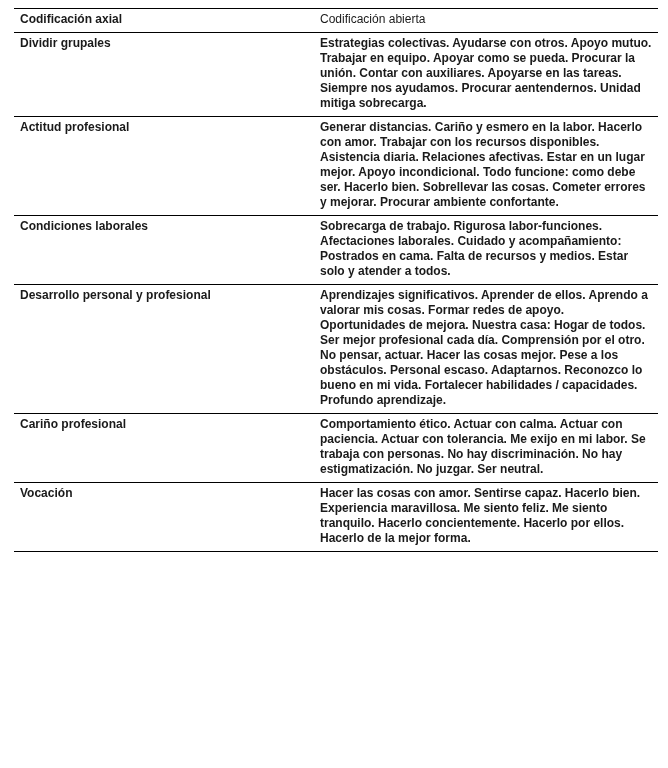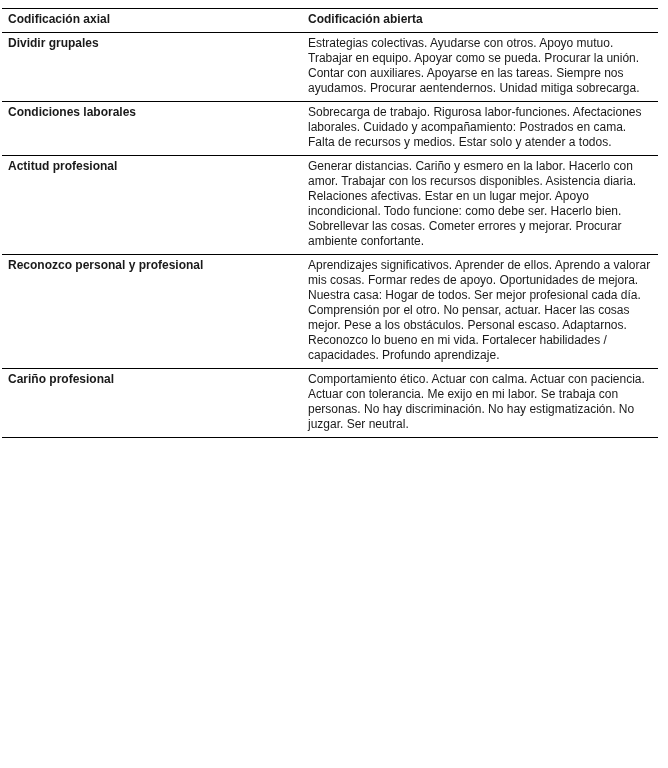--- a/index.html
+++ b/index.html
@@ -9,21 +9,21 @@
     width: 668px;
     height: 768px;
     font-family: "Liberation Sans", "DejaVu Sans", sans-serif;
     color: #1a1a1a;
     -webkit-font-smoothing: antialiased;
   }
   .page {
     width: 668px;
     height: 768px;
     box-sizing: border-box;
-    padding: 8px 10px 6px 2px;
+    padding: 8px 10px 6px 14px;
     overflow: hidden;
     background: #ffffff;
   }
   table.coding-table {
     width: 100%;
     border-collapse: collapse;
     table-layout: fixed;
     font-size: 12px;
     border-bottom: 1px solid #000;
   }
@@ -33,24 +33,24 @@
     vertical-align: top;
     border-top: 1px solid #000;
     padding: 3px 6px 5px 6px;
     line-height: 15px;
   }
   th.col-axial, td.col-axial {
     width: 288px;
     font-weight: bold;
   }
   th.col-abierta {
-    font-weight: bold;
+    font-weight: normal;
   }
   td.col-abierta {
-    font-weight: normal;
+    font-weight: bold;
     white-space: pre-line;
   }
   thead th {
     padding-top: 3px;
     padding-bottom: 3px;
   }
 </style>
 </head>
 <body>
 
@@ -61,30 +61,34 @@
         <th class="col-axial">Codificación axial</th>
         <th class="col-abierta">Codificación abierta</th>
       </tr>
     </thead>
     <tbody>
       <tr>
         <td class="col-axial">Dividir grupales</td>
         <td class="col-abierta">Estrategias colectivas. Ayudarse con otros. Apoyo mutuo. Trabajar en equipo. Apoyar como se pueda. Procurar la unión. Contar con auxiliares. Apoyarse en las tareas. Siempre nos ayudamos. Procurar aentendernos. Unidad mitiga sobrecarga.</td>
       </tr>
       <tr>
+        <td class="col-axial">Actitud profesional</td>
+        <td class="col-abierta">Generar distancias. Cariño y esmero en la labor. Hacerlo con amor. Trabajar con los recursos disponibles. Asistencia diaria. Relaciones afectivas. Estar en un lugar mejor. Apoyo incondicional. Todo funcione: como debe ser. Hacerlo bien. Sobrellevar las cosas. Cometer errores y mejorar. Procurar ambiente confortante.</td>
+      </tr>
+      <tr>
         <td class="col-axial">Condiciones laborales</td>
         <td class="col-abierta">Sobrecarga de trabajo. Rigurosa labor-funciones. Afectaciones laborales. Cuidado y acompañamiento: Postrados en cama. Falta de recursos y medios. Estar solo y atender a todos.</td>
       </tr>
       <tr>
-        <td class="col-axial">Actitud profesional</td>
-        <td class="col-abierta">Generar distancias. Cariño y esmero en la labor. Hacerlo con amor. Trabajar con los recursos disponibles. Asistencia diaria. Relaciones afectivas. Estar en un lugar mejor. Apoyo incondicional. Todo funcione: como debe ser. Hacerlo bien. Sobrellevar las cosas. Cometer errores y mejorar. Procurar ambiente confortante.</td>
-      </tr>
-      <tr>
-        <td class="col-axial">Reconozco personal y profesional</td>
+        <td class="col-axial">Desarrollo personal y profesional</td>
         <td class="col-abierta">Aprendizajes significativos. Aprender de ellos. Aprendo a valorar mis cosas. Formar redes de apoyo. Oportunidades de mejora. Nuestra casa: Hogar de todos. Ser mejor profesional cada día. Comprensión por el otro. No pensar, actuar. Hacer las cosas mejor. Pese a los obstáculos. Personal escaso. Adaptarnos. Reconozco lo bueno en mi vida. Fortalecer habilidades / capacidades. Profundo aprendizaje.</td>
       </tr>
       <tr>
         <td class="col-axial">Cariño profesional</td>
         <td class="col-abierta">Comportamiento ético. Actuar con calma. Actuar con paciencia. Actuar con tolerancia. Me exijo en mi labor. Se trabaja con personas. No hay discriminación. No hay estigmatización. No juzgar. Ser neutral.</td>
       </tr>
+      <tr>
+        <td class="col-axial">Vocación</td>
+        <td class="col-abierta">Hacer las cosas con amor. Sentirse capaz. Hacerlo bien. Experiencia maravillosa. Me siento feliz. Me siento tranquilo. Hacerlo concientemente. Hacerlo por ellos. Hacerlo de la mejor forma.</td>
+      </tr>
     </tbody>
   </table>
 </div>
 
 </body></html>

